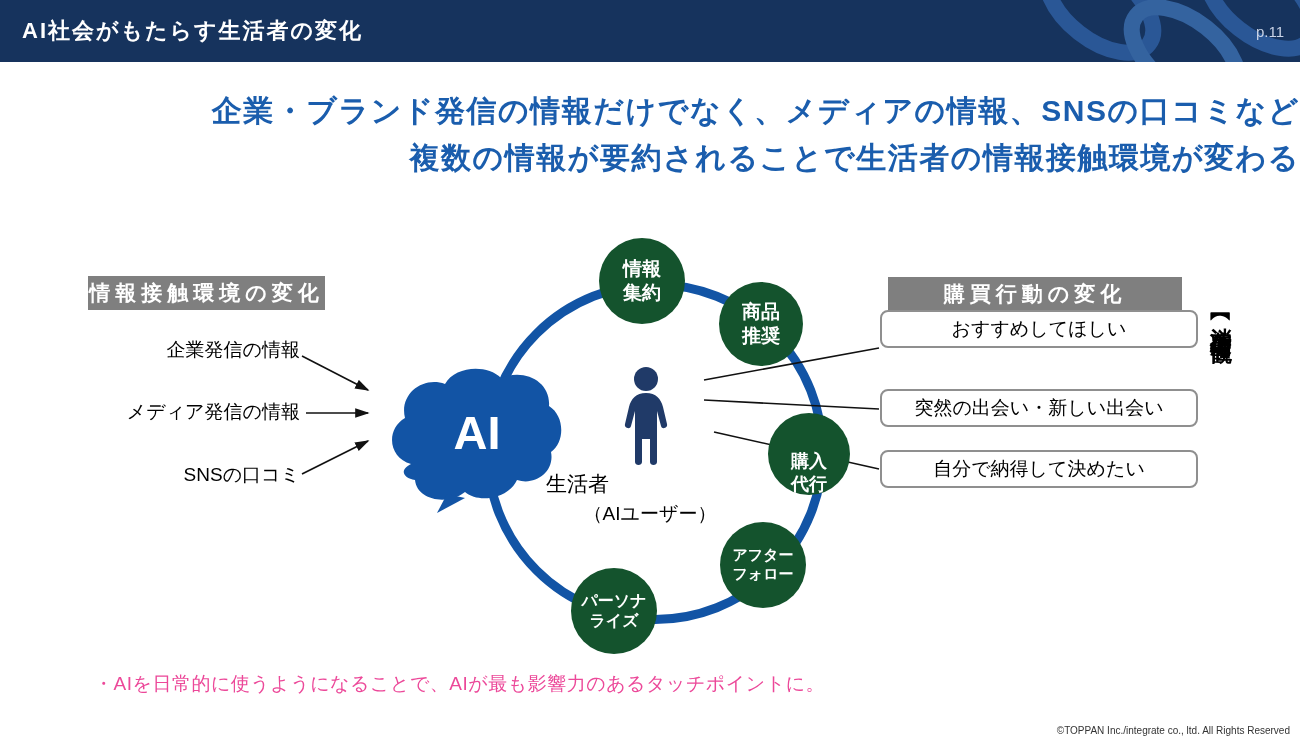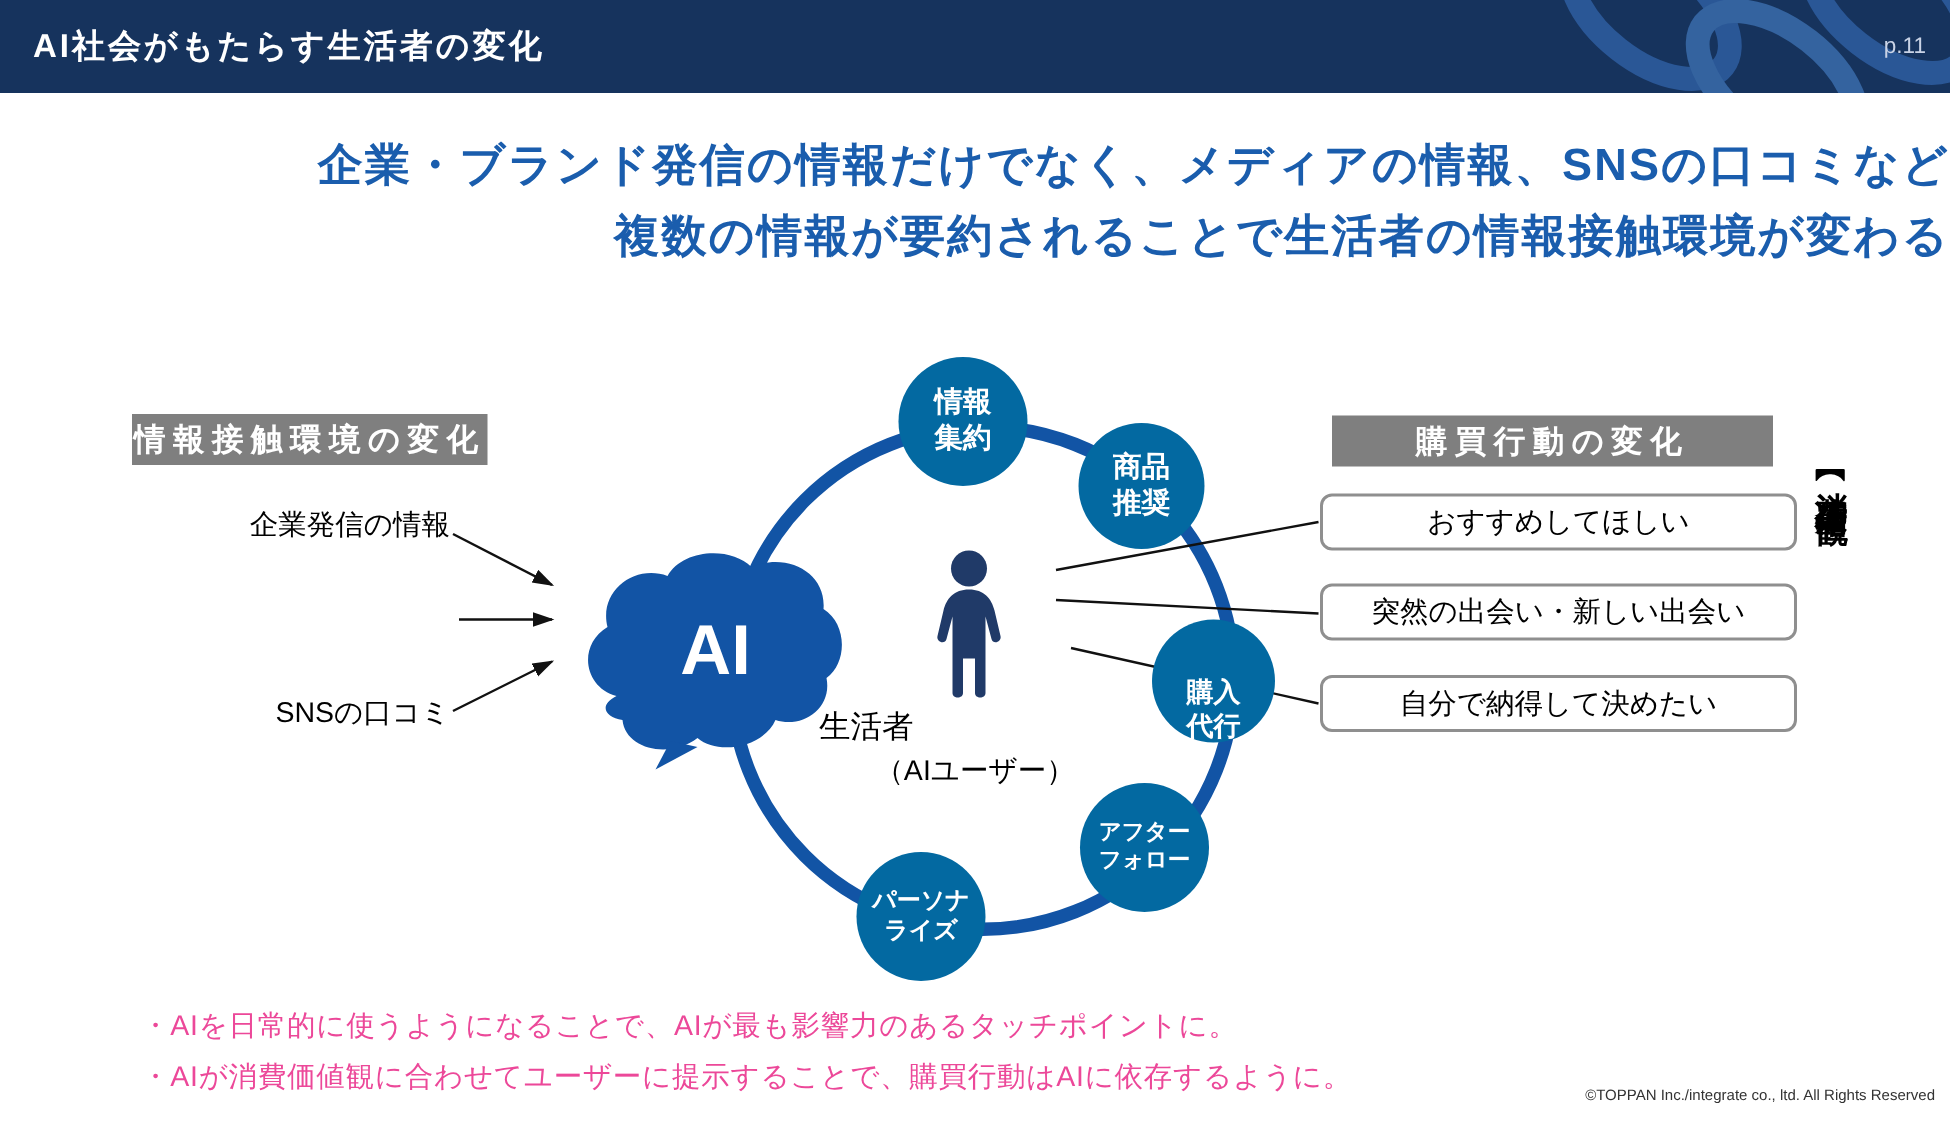--- a/index.html
+++ b/index.html
@@ -26,36 +26,36 @@
 
   
   .lines-layer { position:absolute; left:0; top:0; width:1300px; height:750px; z-index:3; pointer-events:none; }
 
   
   .ring { position:absolute; left:483px; top:280px; width:344px; height:344px; border:9px solid #1254a5; border-radius:50%; z-index:1; }
   .brain { position:absolute; left:381px; top:364px; width:184px; height:150px; z-index:6; }
   .brain text { font-family:"Liberation Sans","DejaVu Sans",sans-serif; font-weight:bold; font-size:47px; fill:#ffffff; }
 
   
-  .node { position:absolute; background:#0369a1; color:#ffffff; border-radius:50%; display:flex; align-items:center; justify-content:center; font-weight:bold; text-align:center; z-index:5; }
+  .node { position:absolute; background:#14532d; color:#ffffff; border-radius:50%; display:flex; align-items:center; justify-content:center; font-weight:bold; text-align:center; z-index:5; }
   .node span { white-space:pre-line; line-height:1.25; }
   .node-1 { left:599px; top:238px; width:86px; height:86px; font-size:19px; }
   .node-2 { left:719px; top:282px; width:84px; height:84px; font-size:19px; }
   .node-3 { left:768px; top:413px; width:82px; height:82px; font-size:18px;align-items:flex-end; }
   .node-4 { left:720px; top:522px; width:86px; height:86px; font-size:15px; }
   .node-5 { left:571px; top:568px; width:86px; height:86px; font-size:16px; }
 
   
   .person { position:absolute; left:617px; top:366px; width:58px; height:104px; z-index:2; }
   .person-label    { position:absolute; left:546px; top:470px; width:160px; text-align:left; font-size:21px; color:#000; z-index:2; }
   .person-sublabel { position:absolute; left:555px; top:501px; width:190px; text-align:center; font-size:19px; color:#000; z-index:2; }
 
   
   .bubble { position:absolute; left:880px; width:318px; height:38px; background:#ffffff; border:2px solid #8f8f8f; border-radius:8px; display:flex; align-items:center; justify-content:center; font-size:19px; color:#000; z-index:4; }
-  .bubble-1 { top:329px; } .bubble-2 { top:389px; } .bubble-3 { top:450px; }
+  .bubble-1 { top:310px; } .bubble-2 { top:389px; } .bubble-3 { top:450px; }
 
   .vertical-label { position:absolute; left:1206px; top:306px; height:230px; writing-mode:vertical-rl; font-size:22px; font-weight:bold; letter-spacing:4px; color:#000; }
 
   
   .footnote { position:absolute; left:94px; font-size:19px; color:#ec4899; letter-spacing:0.5px; }
   .footnote-1 { top:671px; } .footnote-2 { top:705px; }
   .copyright { position:absolute; right:10px; bottom:14px; font-size:10px; color:#333; }
 </style>
 </head>
 <body>
@@ -75,20 +75,21 @@
   </div>
 
   <div class="main-title">
     <div>企業・ブランド発信の情報だけでなく、メディアの情報、SNSの口コミなど</div>
     <div>複数の情報が要約されることで生活者の情報接触環境が変わる</div>
   </div>
 
   <div class="section-heading heading-left">情報接触環境の変化</div>
 
   <div class="env-item env-item-1">企業発信の情報</div>
+  <div class="env-item env-item-2">メディア発信の情報</div>
   <div class="env-item env-item-3">SNSの口コミ</div>
 
   <div class="ring"></div>
 
   <svg class="lines-layer" viewBox="0 0 1300 750">
     <defs>
       <marker id="arw" markerWidth="10" markerHeight="8" refX="8" refY="3" orient="auto">
         <path d="M0,0 L9,3 L0,6 Z" fill="#111"></path>
       </marker>
     </defs>
@@ -138,17 +139,16 @@
 
   <div class="section-heading heading-right">購買行動の変化</div>
 
   <div class="bubble bubble-1">おすすめしてほしい</div>
   <div class="bubble bubble-2">突然の出会い・新しい出会い</div>
   <div class="bubble bubble-3">自分で納得して決めたい</div>
 
   <div class="vertical-label">【消費価値観】</div>
 
   <div class="footnote footnote-1">・AIを日常的に使うようになることで、AIが最も影響力のあるタッチポイントに。</div>
-  <div class="footnote footnote-2">・AIが消費価値観に合わせてユーザーに提示することで、購買行動はAIに依存するように。</div>
 
   <div class="copyright">©TOPPAN Inc./integrate co., ltd. All Rights Reserved</div>
 
 </div>
 
 </body></html>

